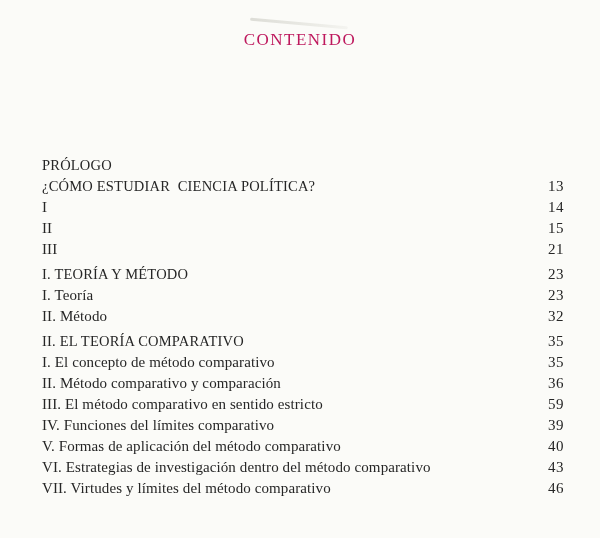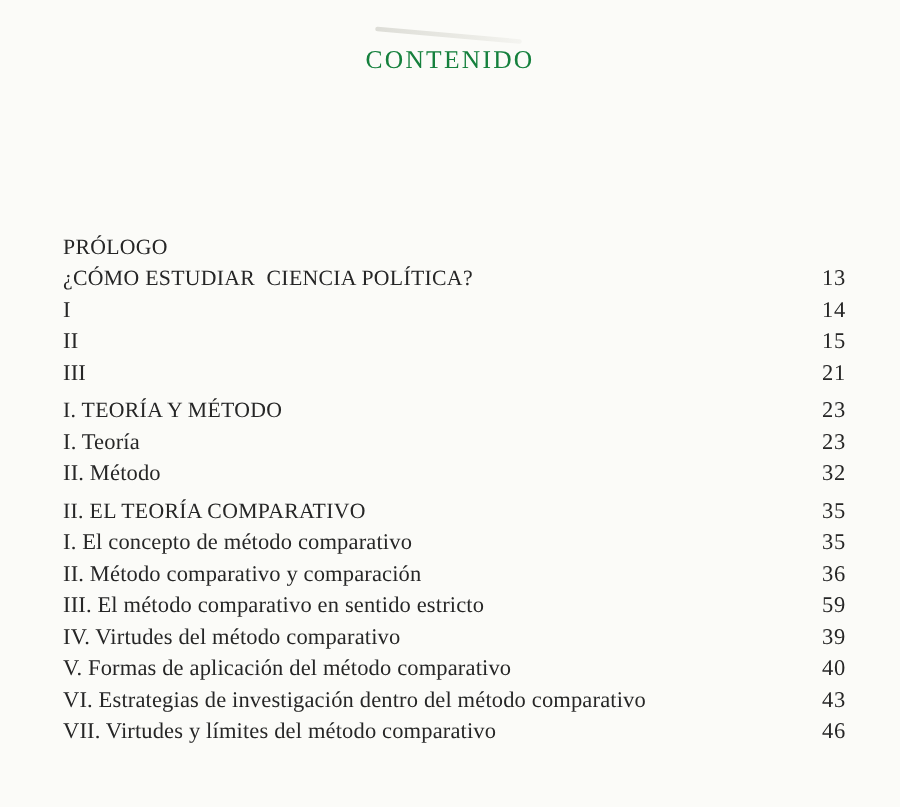--- a/index.html
+++ b/index.html
@@ -30,21 +30,21 @@
   .title {
     position: absolute;
     top: 30px;
     left: 0;
     width: 100%;
     margin: 0;
     text-align: center;
     font-size: 17px;
     font-weight: normal;
     letter-spacing: 1.5px;
-    color: #15803d;
+    color: #be185d;
   }
   .toc {
     position: absolute;
     top: 151px;
     left: 42px;
     right: 36px;
   }
   .row {
     display: flex;
     justify-content: space-between;
@@ -118,21 +118,21 @@
   </div>
       <div class="row">
     <span class="label">II. Método comparativo y comparación</span>
     <span class="pagenum">36</span>
   </div>
       <div class="row">
     <span class="label">III. El método comparativo en sentido estricto</span>
     <span class="pagenum">59</span>
   </div>
       <div class="row">
-    <span class="label">IV. Virtudes del método comparativo</span>
+    <span class="label">IV. Funciones del límites comparativo</span>
     <span class="pagenum">39</span>
   </div>
       <div class="row">
     <span class="label">V. Formas de aplicación del método comparativo</span>
     <span class="pagenum">40</span>
   </div>
       <div class="row">
     <span class="label">VI. Estrategias de investigación dentro del método comparativo</span>
     <span class="pagenum">43</span>
   </div>

